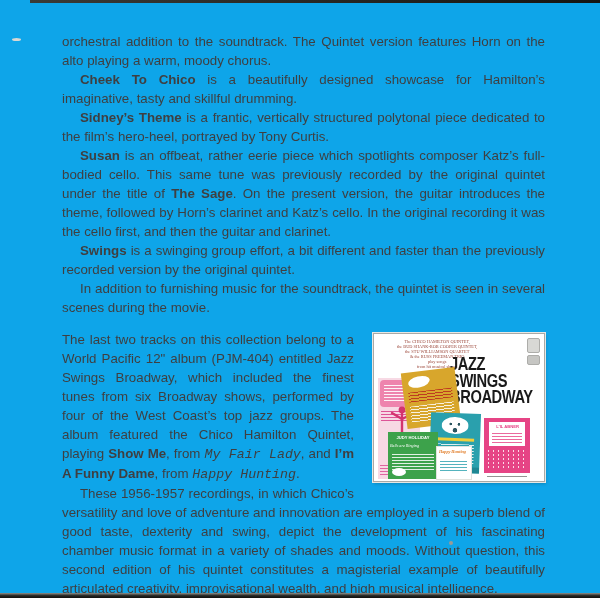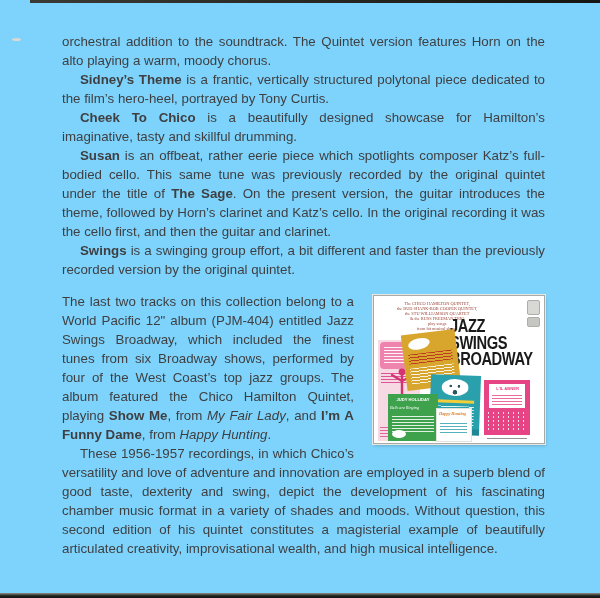--- a/index.html
+++ b/index.html
@@ -19,21 +19,21 @@
     background:#9a9a96;border-radius:50%;}
 
   
   .text-col{
     position:absolute;left:62px;top:32px;width:483px;
     color:#3f3f41;font-size:13.3px;line-height:19px;text-align:justify;
   }
   .para{margin:0;}
   .para.indent{text-indent:18px;}
   .b{font-weight:bold;}
-  .i{font-style:italic;}
+  .i{font-style:italic;font-family:Liberation Mono, monospace;}
   .section2{margin-top:13px;}
 
   
   .cover{
     float:right;width:170px;height:147px;margin:3px 0 9px 19px;
     border:1px solid #a9a9a6;background:#ffffff;position:relative;
     box-shadow:0 0 0 1px #e7e7e4, 1px 2px 3px rgba(0,0,0,.18);
     text-align:left;line-height:normal;
   }
   .cover-header{
@@ -96,34 +96,35 @@
   .p-magright .pt{position:absolute;left:2px;top:2px;width:64px;font-weight:bold;text-align:center;}
   .p-magright .plines{position:absolute;left:3px;top:11px;width:30px;height:10px;color:rgba(230,68,133,.8);}
   .p-magright .speckle{position:absolute;left:2px;top:31px;width:42px;height:20px;
     background-image:radial-gradient(#fff 28%,transparent 32%);background-size:5px 4px;opacity:.8;}
   .p-magright .foot{position:absolute;left:0;bottom:0;width:100%;height:7px;background:#fff;}
   .p-magright .footline{position:absolute;left:3px;bottom:2px;width:40px;height:2px;color:rgba(120,120,120,.8);}
 </style>
 </head>
 <body>
 
-<div class="page" style="background-color: #7dd3fc;">
+<div class="page" style="background-color: #0ea5e9;">
 
   <div class="edge-top"></div>
   <div class="smudge"></div>
   <div class="speck"></div>
 
   <div class="text-col" style="color: rgb(63, 63, 65);">
 
     <div class="section1">
         <p class="para"><span>orchestral addition to the soundtrack. The Quintet version features Horn on the alto playing a warm, moody chorus.</span></p>
+        <p class="para indent"><span class="b">Cheek To Chico</span><span> is a beautifully designed showcase for Hamilton’s imaginative, tasty and skillful drumming.</span></p>
         <p class="para indent"><span class="b">Sidney’s Theme</span><span> is a frantic, vertically structured polytonal piece dedicated to the film’s hero-heel, portrayed by Tony Curtis.</span></p>
-        <p class="para indent"><span class="b">Cheek To Chico</span><span> is a beautifully designed showcase for Hamilton’s imaginative, tasty and skillful drumming.</span></p>
         <p class="para indent"><span class="b">Susan</span><span> is an offbeat, rather eerie piece which spotlights composer Katz’s full-bodied cello. This same tune was previously recorded by the original quintet under the title of </span><span class="b">The Sage</span><span>. On the present version, the guitar introduces the theme, followed by Horn’s clarinet and Katz’s cello. In the original recording it was the cello first, and then the guitar and clarinet.</span></p>
         <p class="para indent"><span class="b">Swings</span><span> is a swinging group effort, a bit different and faster than the previously recorded version by the original quintet.</span></p>
+        <p class="para indent"><span>In addition to furnishing music for the soundtrack, the quintet is seen in several scenes during the movie.</span></p>
       </div>
 
     <div class="section2">
 
       <div class="cover">
         <div class="cover-header" style="color: rgb(155, 69, 56);">
             <div>The CHICO HAMILTON QUINTET,</div>
             <div>the BUD SHANK-BOB COOPER QUINTET,</div>
             <div>the STU WILLIAMSON QUARTET</div>
             <div>&amp; the RUSS FREEMAN TRIO</div>

